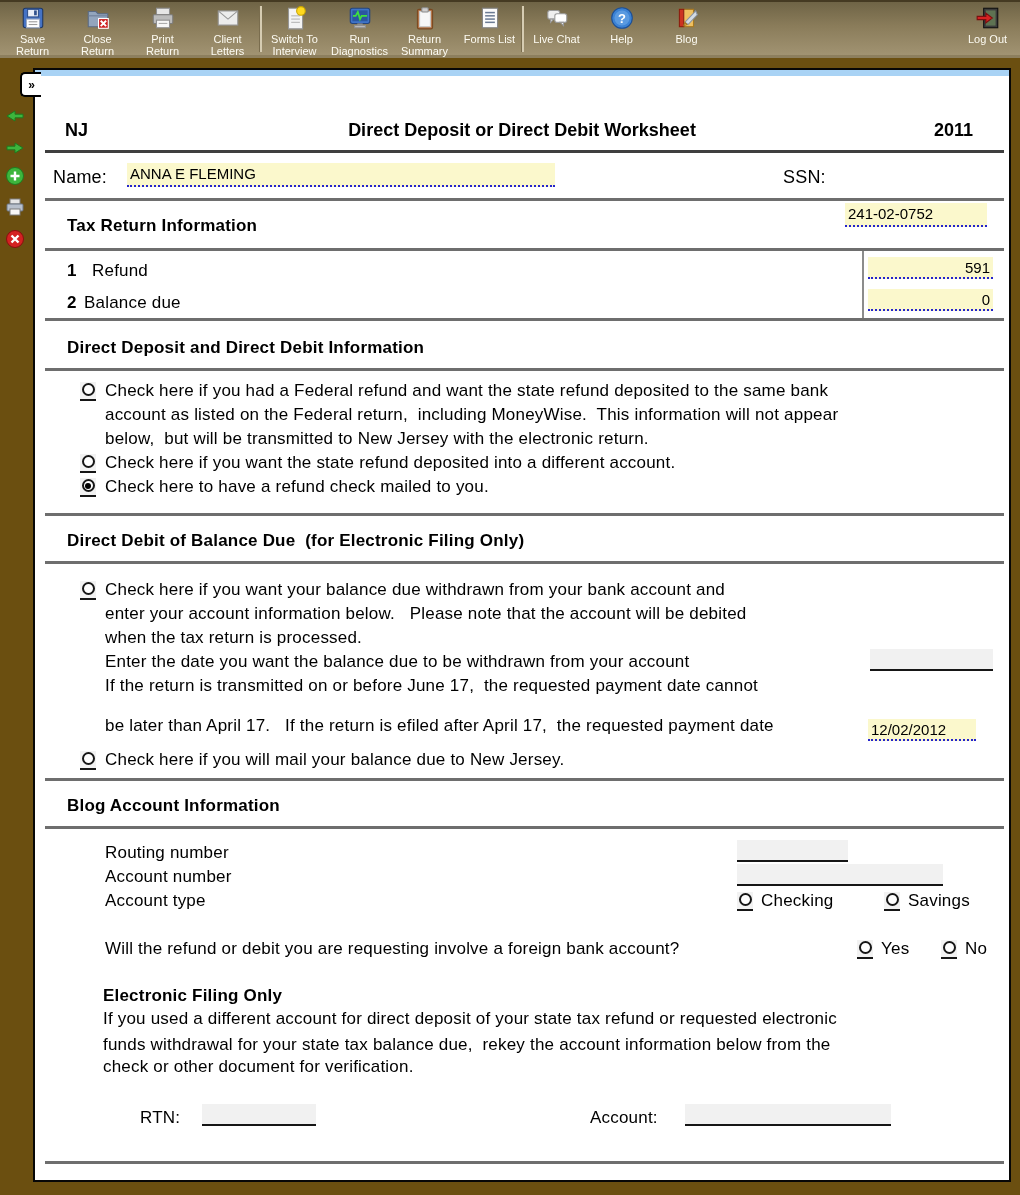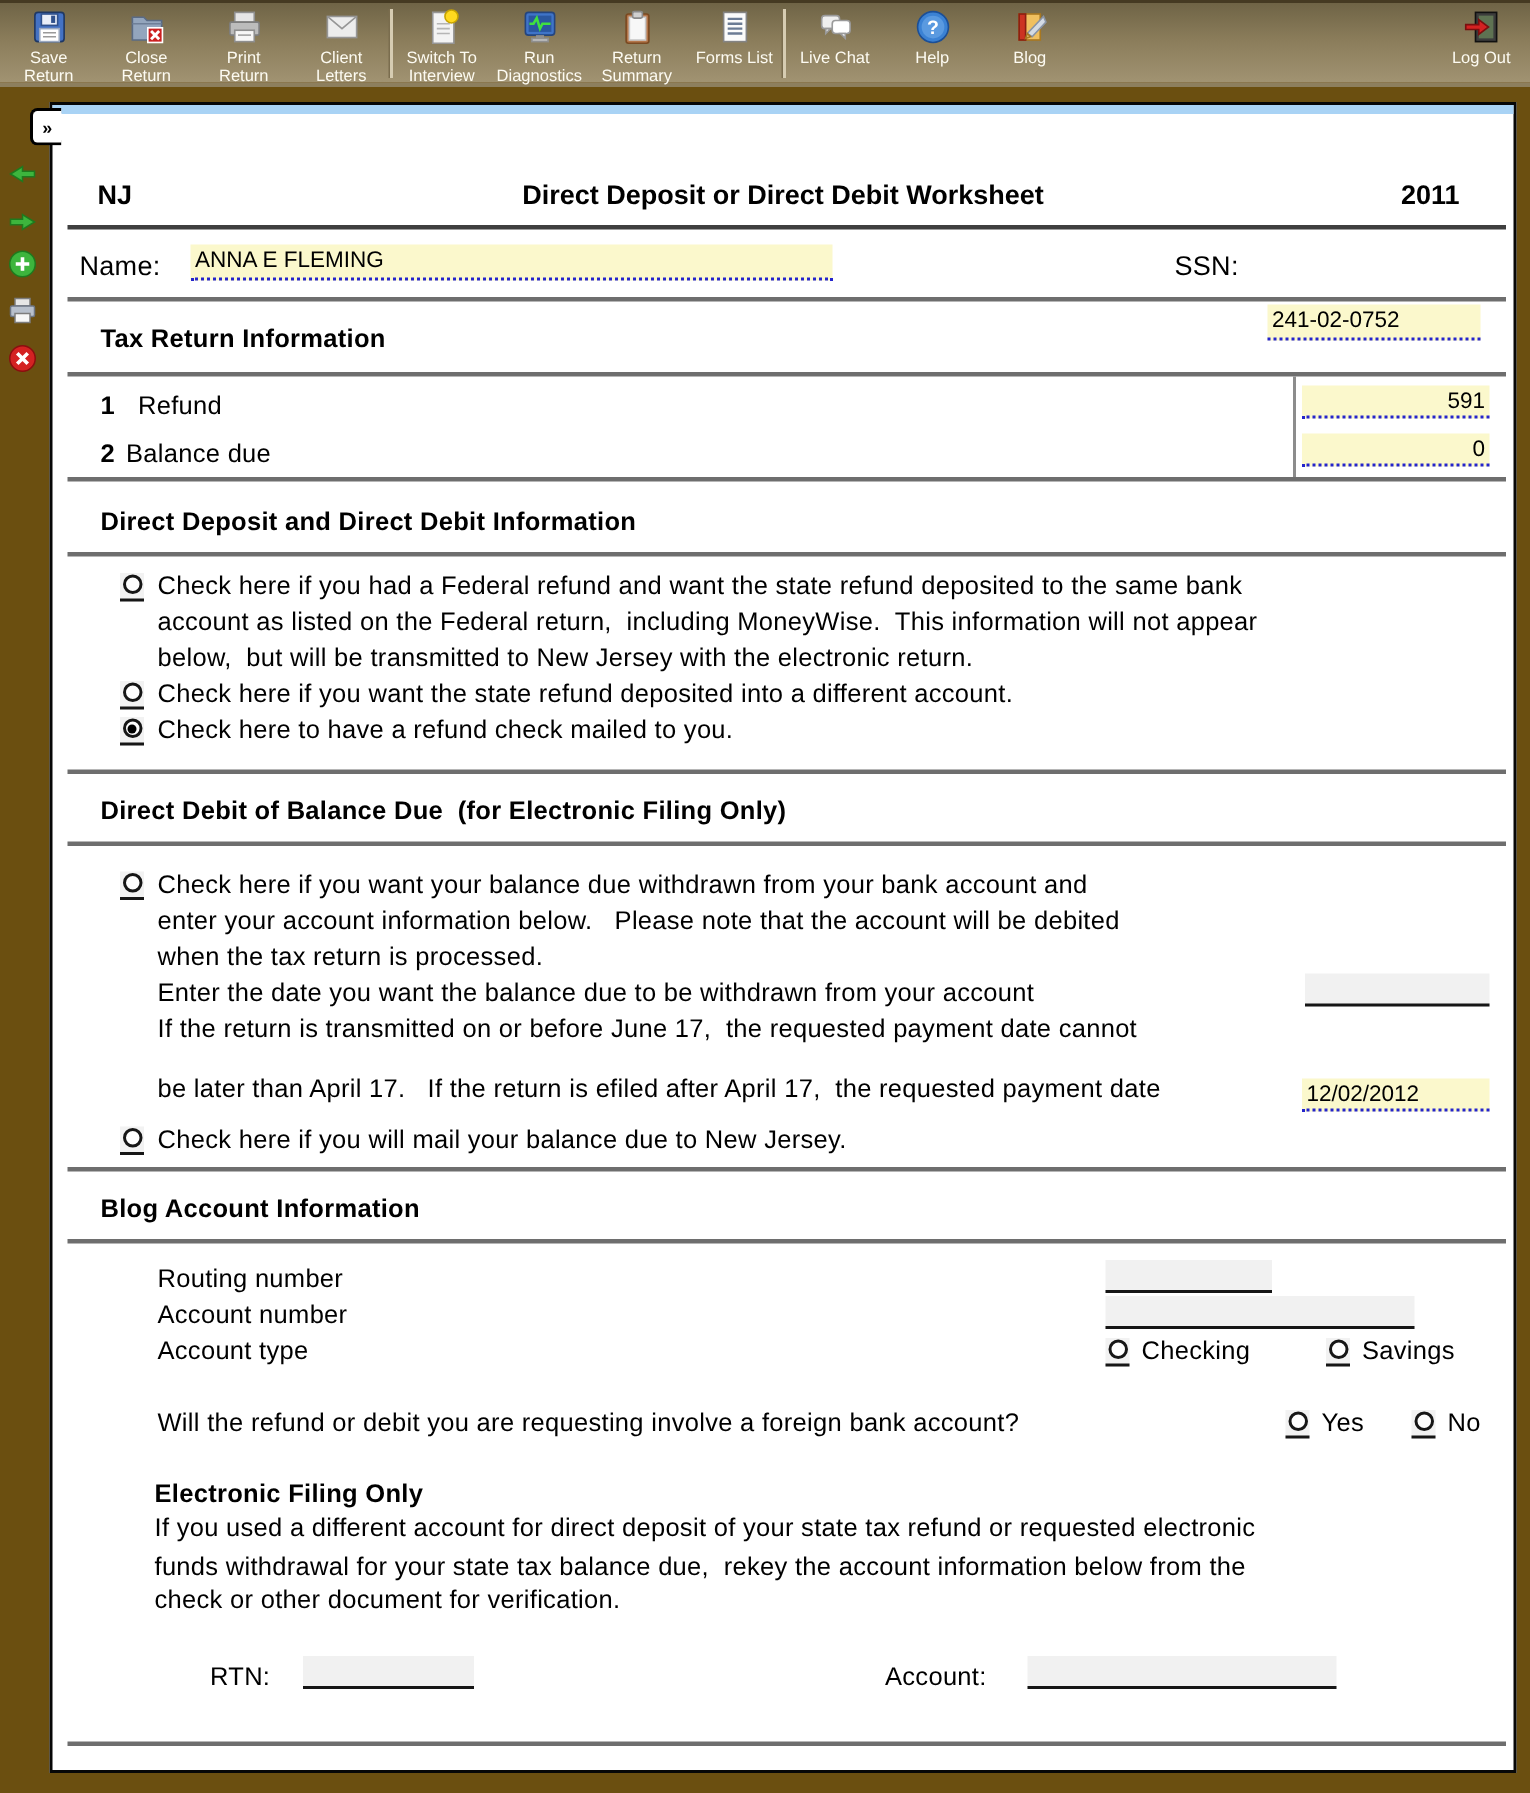--- a/index.html
+++ b/index.html
@@ -322,21 +322,21 @@
     <div class="t" style="left:70px;top:509px;">Check here if you want your balance due withdrawn from your bank account and</div>
     <div class="t" style="left:70px;top:533px;">enter your account information below.   Please note that the account will be debited</div>
     <div class="t" style="left:70px;top:557px;">when the tax return is processed.</div>
 
     <div class="t" style="left:70px;top:581px;">Enter the date you want the balance due to be withdrawn from your account</div>
     <div class="gfield" style="left:835px;top:579px;width:123px;height:20px;"></div>
 
     <div class="t" style="left:70px;top:605px;">If the return is transmitted on or before June 17,  the requested payment date cannot</div>
     <div class="t" style="left:70px;top:629px;margin-top:16px;">be later than April 17.   If the return is efiled after April 17,  the requested payment date</div>
 
-    <div class="yfield" style="left:833px;top:649px;width:125px;height:22px;">
+    <div class="yfield" style="left:833px;top:649px;width:108px;height:22px;">
       <span class="val">12/02/2012</span>
     </div>
 
     <span class="radio" style="left:45px;top:681px;">
         <i></i>
       </span>
     <div class="t" style="left:70px;top:679px;">Check here if you will mail your balance due to New Jersey.</div>
 
     <div class="sep" style="top:708px;"></div>
 

